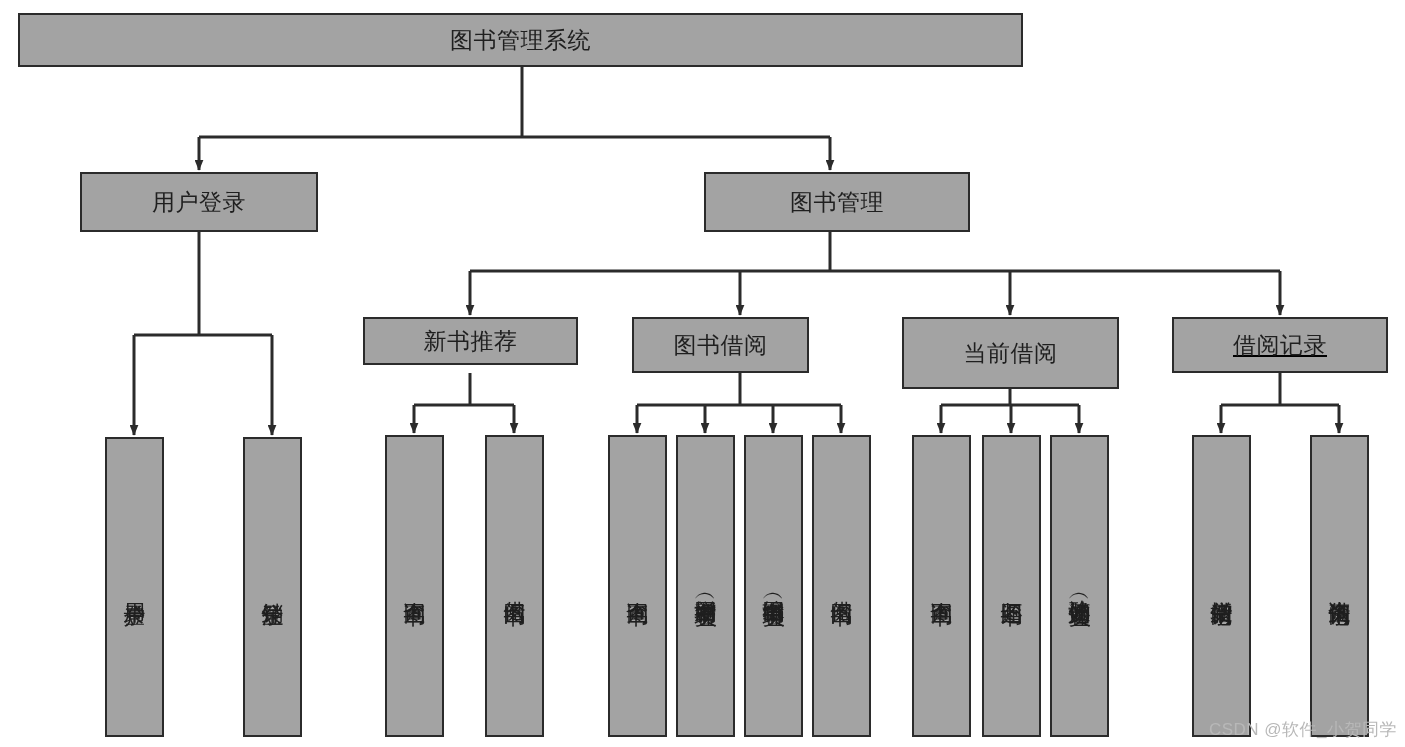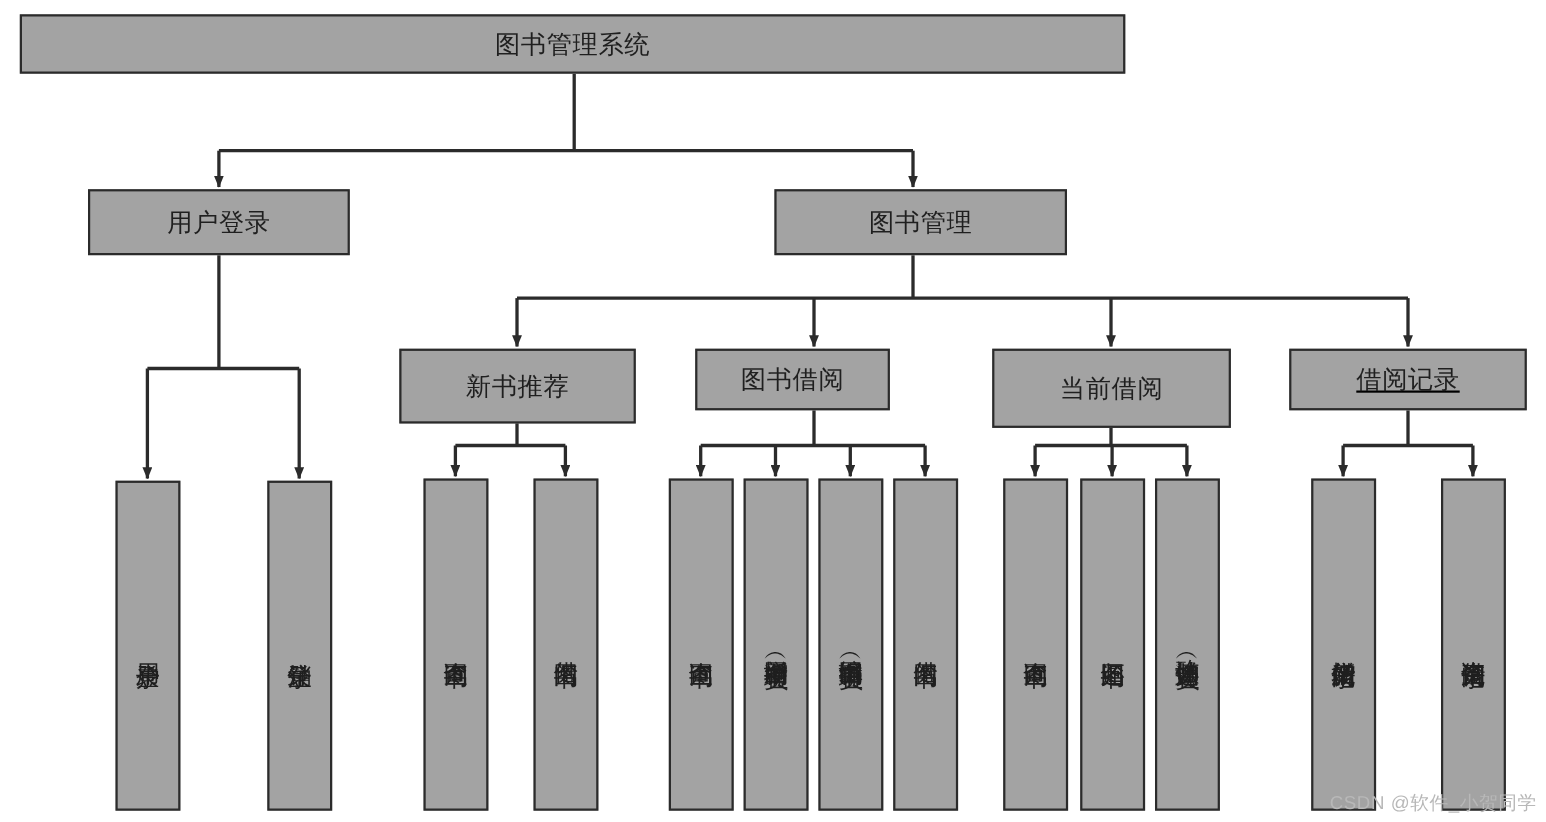--- a/index.html
+++ b/index.html
@@ -123,21 +123,21 @@
     <span class="node-label-h">图书管理系统</span>
   </div>
 
   <div class="node-box" style="left: 80px; top: 172px; width: 238px; height: 60px;">
     <span class="node-label-h">用户登录</span>
   </div>
   <div class="node-box" style="left: 676px; top: 172px; width: 266px; height: 60px; margin-left: 28px;">
     <span class="node-label-h">图书管理</span>
   </div>
 
-  <div class="node-box" style="left: 363px; top: 317px; width: 215px; height: 68px;">
+  <div class="node-box" style="left: 363px; top: 317px; width: 215px; height: 48px;">
     <span class="node-label-h">新书推荐</span>
   </div>
   <div class="node-box" style="left: 632px; top: 317px; width: 177px; height: 56px;">
     <span class="node-label-h">图书借阅</span>
   </div>
   <div class="node-box" style="left: 902px; top: 317px; width: 217px; height: 72px;">
     <span class="node-label-h">当前借阅</span>
   </div>
   <div class="node-box" style="left: 1172px; top: 317px; width: 216px; height: 56px; text-decoration: underline;">
     <span class="node-label-h">借阅记录</span>

